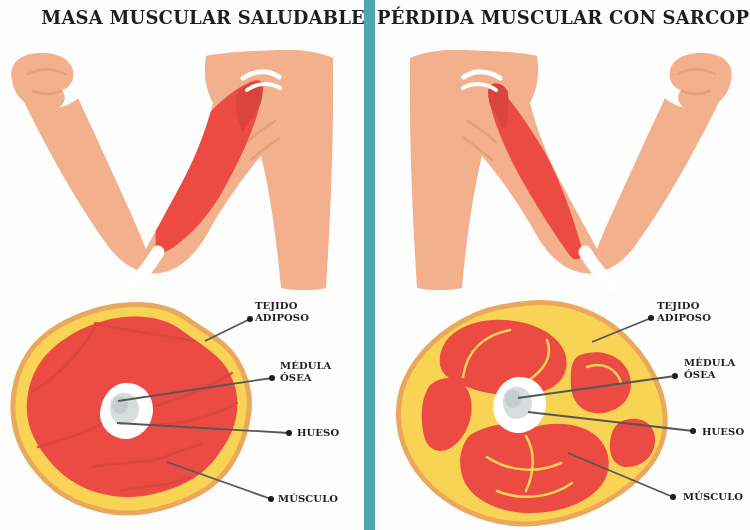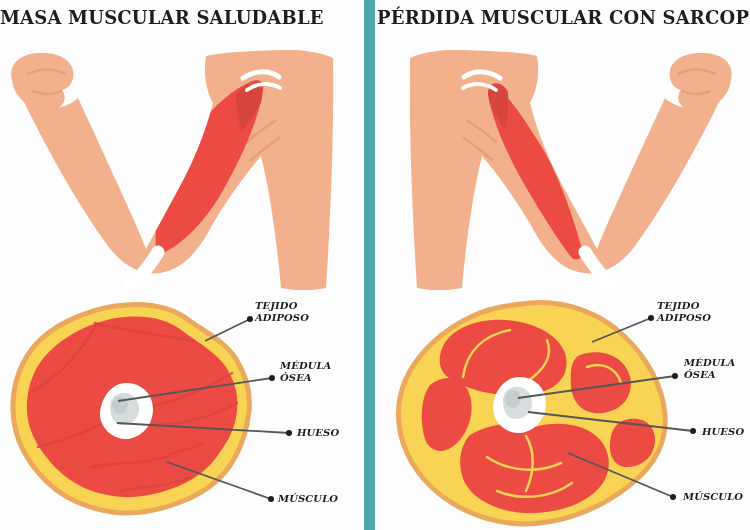--- a/index.html
+++ b/index.html
@@ -6,26 +6,26 @@
     --background:#FDFDFD; --divider:#4BA8AC;
     --skin:#F2B18C; --skin-shade:#E2A078;
     --muscle:#EB4B43; --muscle-dark:#D8453E;
     --fat:#F8D354; --fat-border:#EAA85C;
     --bone:#FFFFFF; --marrow:#D7DCDD; --marrow-dark:#C6CDCE;
     --text:#1E1E1E;
   }
   *{margin:0;padding:0;box-sizing:border-box;}
   body{background:#eee;font-family:"Liberation Sans",sans-serif;}
   #stage{position:relative;width:750px;height:530px;background:var(--background);overflow:hidden;}
-  .title{position:absolute;top:7px;text-align:left;color:var(--text);
+  .title{position:absolute;top:7px;text-align:right;color:var(--text);
          font:700 18px/21px "DejaVu Serif",serif;letter-spacing:.2px;white-space:nowrap;}
   #divider{position:absolute;left:364px;top:0;width:11px;height:530px;background:var(--divider);}
   .arm-svg,.cross-svg{position:absolute;display:block;}
   .label{position:absolute;color:var(--text);font:700 10px/11.5px "DejaVu Serif",serif;letter-spacing:.1px;}
-  .label span{display:block;white-space:nowrap;font-style:italic;}
+  .label span{display:block;white-space:nowrap;}
   
   .skin{fill:var(--skin);}
   .crease{stroke:var(--skin-shade);stroke-width:2.5;fill:none;stroke-linecap:round;}
   .tendon{stroke:#fff;fill:none;stroke-linecap:round;}
   .muscle{fill:var(--muscle);}
   .muscle-dark{fill:var(--muscle-dark);}
   .fat{fill:var(--fat);stroke:var(--fat-border);stroke-width:5;stroke-linejoin:round;}
   .red{fill:var(--muscle);}
   .lobe-line{stroke:var(--muscle-dark);stroke-width:2.5;fill:none;stroke-linecap:round;opacity:.85;}
   .fat-line{stroke:var(--fat);stroke-width:2.5;fill:none;stroke-linecap:round;}

